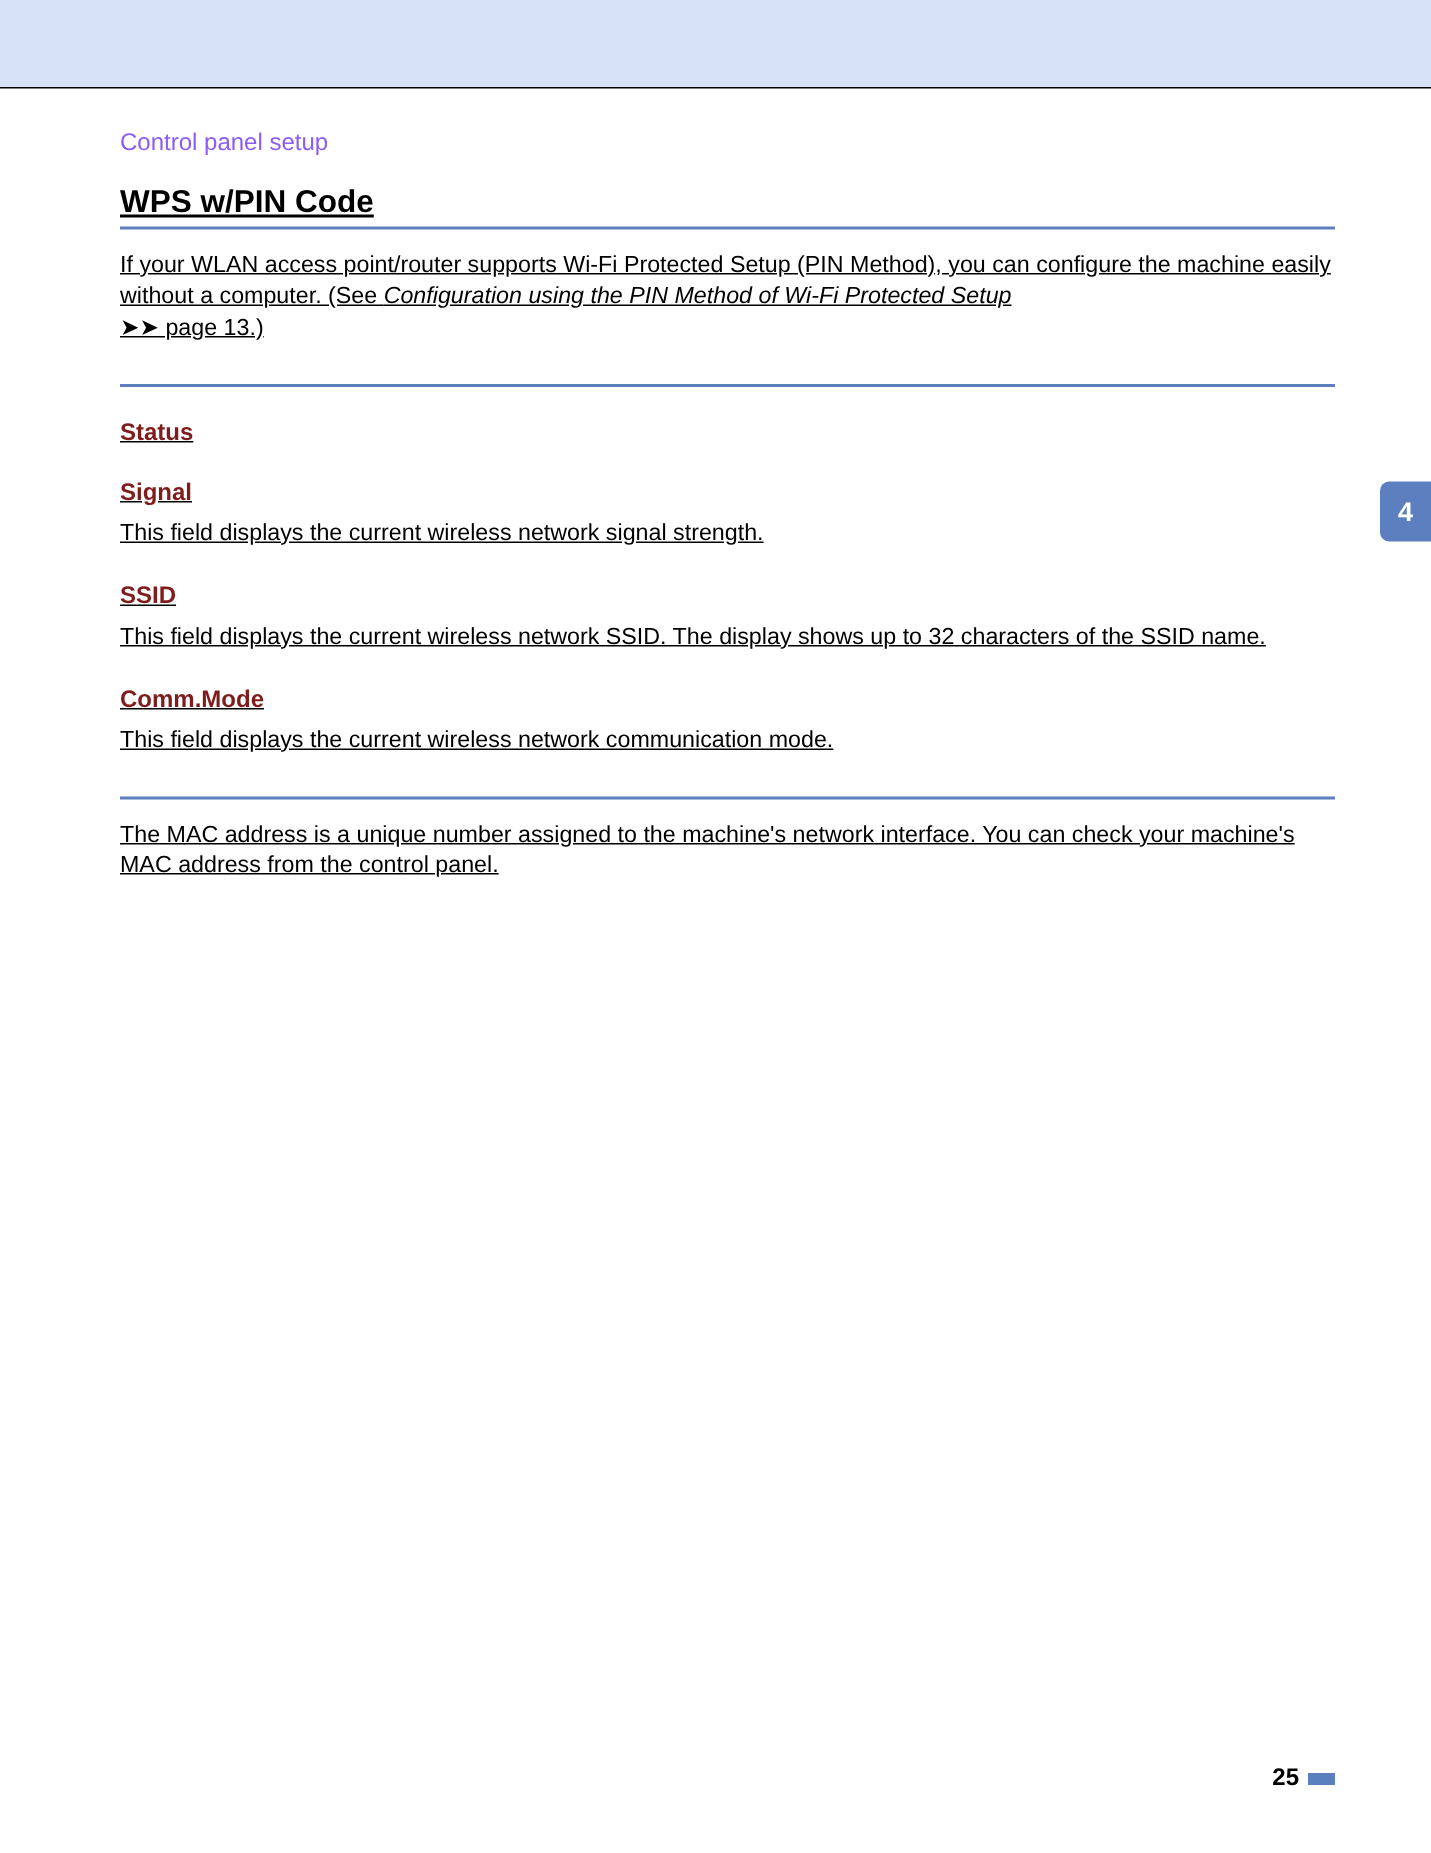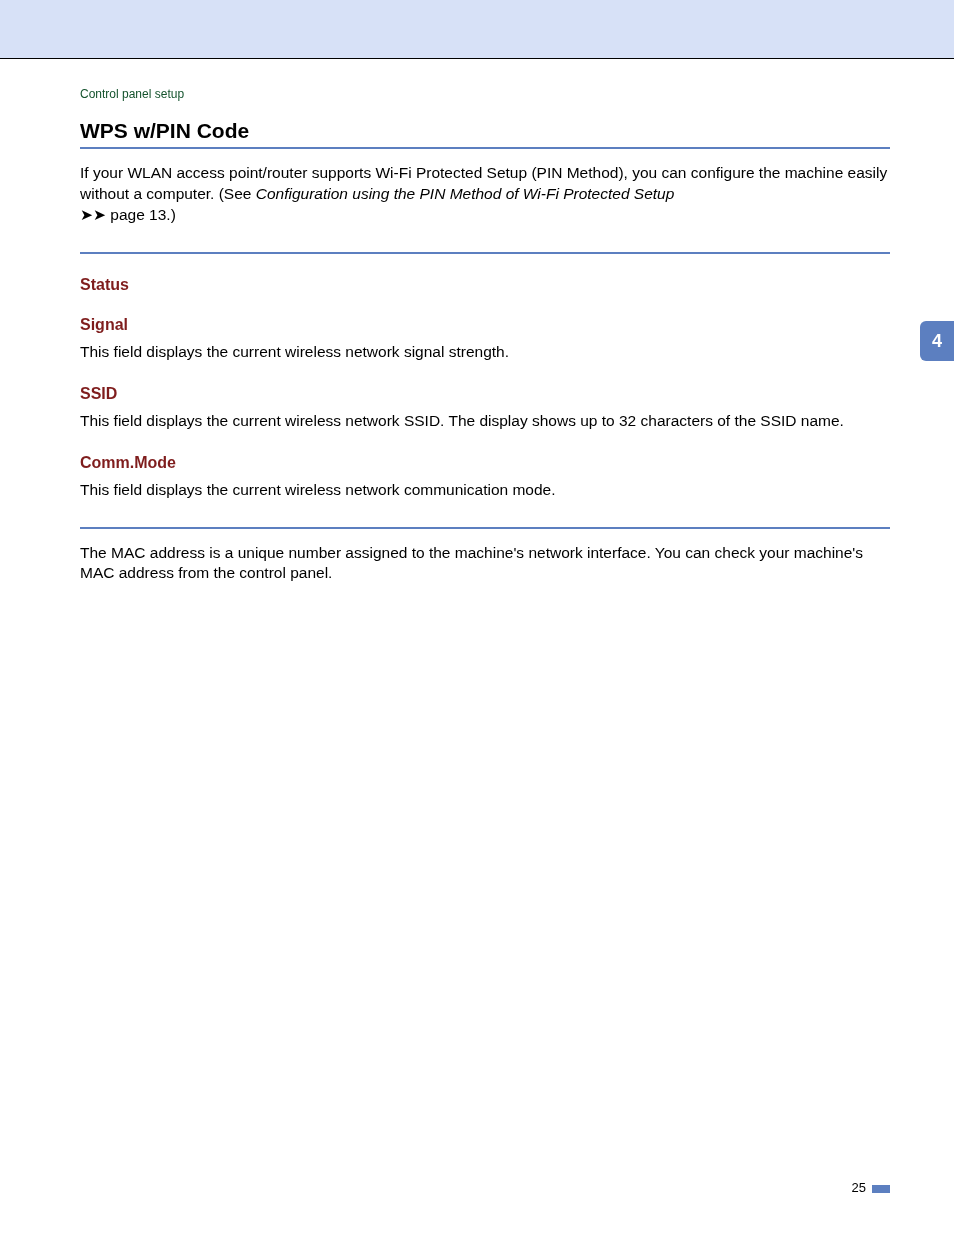--- a/index.html
+++ b/index.html
@@ -1,37 +1,37 @@
 <!DOCTYPE html>
 <html><head>
   <meta charset="utf-8">
   <style>
     * { box-sizing: border-box; margin: 0; padding: 0; }
     html, body { width: 954px; height: 1235px; font-family: Arial, Helvetica, sans-serif; background: #fff; color: #000; }
     .top-band { background: #d7e1f7; height: 58px; width: 100%; }
     .top-rule { border: none; border-top: 1px solid #000; margin: 0; }
     .page { position: relative; padding: 0 64px 0 80px; }
-    .breadcrumb { font-size: 12px; color: #14532d; margin-top: 28px; }
+    .breadcrumb { font-size: 16px; color: #8b5cf6; margin-top: 28px; }
     .section-title { font-size: 21px; font-weight: bold; margin-top: 18px; margin-bottom: 4px; }
     .section-rule { height: 2px; background: #5c7fc0; border: none; margin-bottom: 14px; }
     .body-text { font-size: 15.5px; line-height: 1.35; margin-bottom: 12px; }
     .italic { font-style: italic; }
     .sub-title { font-size: 16px; font-weight: bold; margin-top: 22px; margin-bottom: 8px; color: #7f1d1d; }
-    .section-block { margin-bottom: 26px; }
+    .section-block { margin-bottom: 26px; text-decoration: underline; }
     .mono { font-family: "Courier New", Courier, monospace; font-size: 15px; }
     .side-tab-fixed {
       position: absolute; top: 321px; right: 0;
       width: 34px; height: 40px; background: #5c7fc0;
       border-top-left-radius: 6px; border-bottom-left-radius: 6px;
       color: #fff; font-size: 18px; font-weight: bold;
       display: flex; align-items: center; justify-content: center;
     }
     .page-number {
       position: absolute; bottom: 40px; right: 64px;
-      font-size: 13px; font-weight: normal;
+      font-size: 16px; font-weight: bold;
     }
     .page-number-bar {
       display: inline-block; width: 18px; height: 8px;
       background: #5c7fc0; margin-left: 6px; vertical-align: middle;
     }
     .arrows { font-family: Arial, sans-serif; }
     .wrap { position: relative; width: 954px; height: 1235px; }
   </style>
 </head>
 <body>

